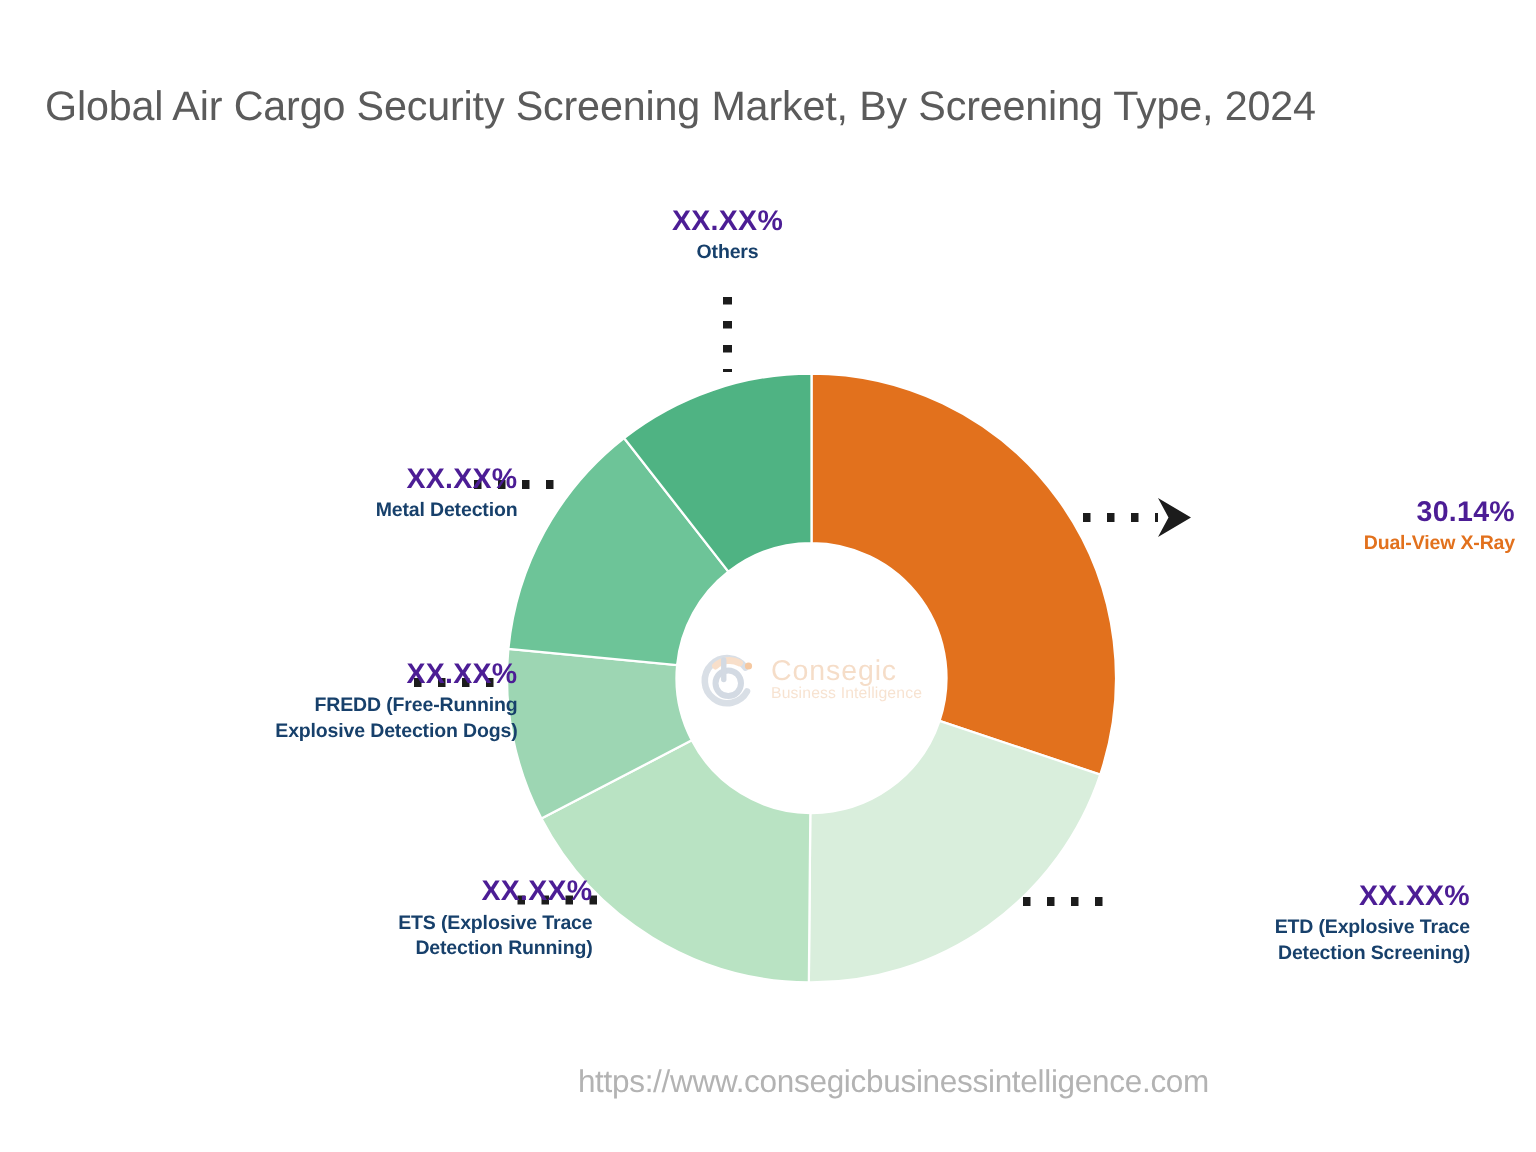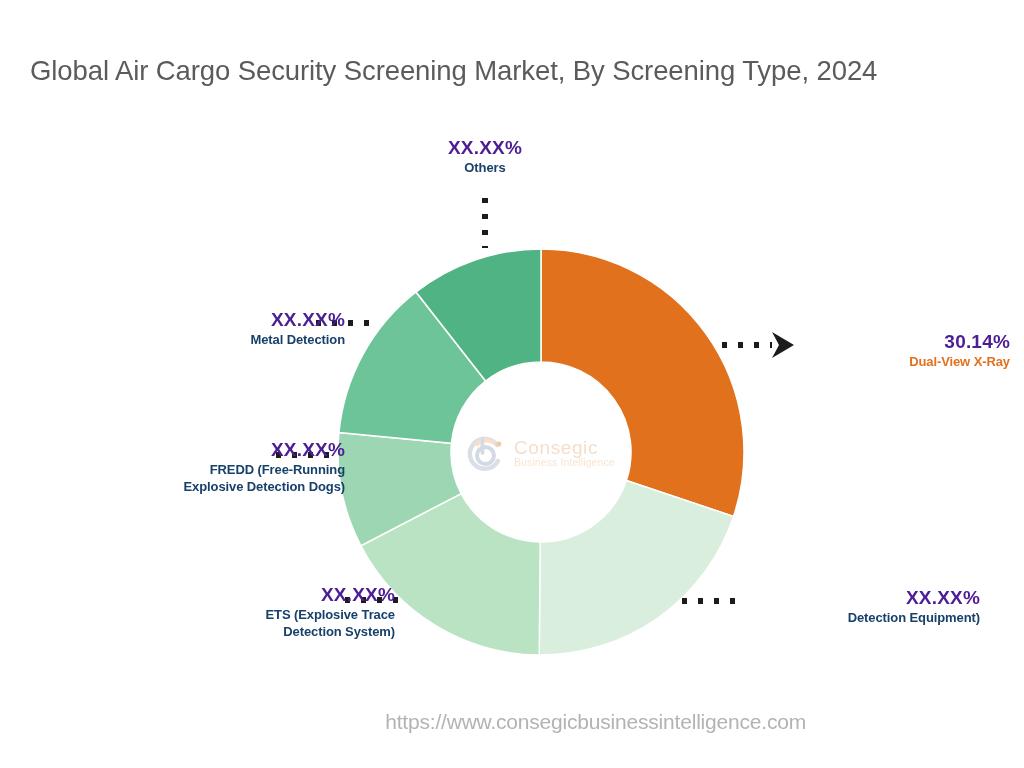--- a/index.html
+++ b/index.html
@@ -186,28 +186,29 @@
     <div class="label-name">
       <span class="label-name-line">FREDD (Free-Running</span>
       <span class="label-name-line">Explosive Detection Dogs)</span>
     </div>
   </div>
 
   <div class="label-block lbl-align-right" id="label-ets">
     <div class="label-pct">XX.XX%</div>
     <div class="label-name">
       <span class="label-name-line">ETS (Explosive Trace</span>
-      <span class="label-name-line">Detection System)</span>
+      <span class="label-name-line">Detection Running)</span>
     </div>
   </div>
 
   <div class="label-block lbl-align-left" id="label-etd">
     <div class="label-pct">XX.XX%</div>
     <div class="label-name">
-      <span class="label-name-line">Detection Equipment)</span>
+      <span class="label-name-line">ETD (Explosive Trace</span>
+      <span class="label-name-line">Detection Screening)</span>
     </div>
   </div>
 
   <div class="label-block lbl-align-left" id="label-dualview">
     <div class="label-pct">30.14%</div>
     <div class="label-name accent">
       <span class="label-name-line">Dual-View X-Ray</span>
     </div>
   </div>
 

